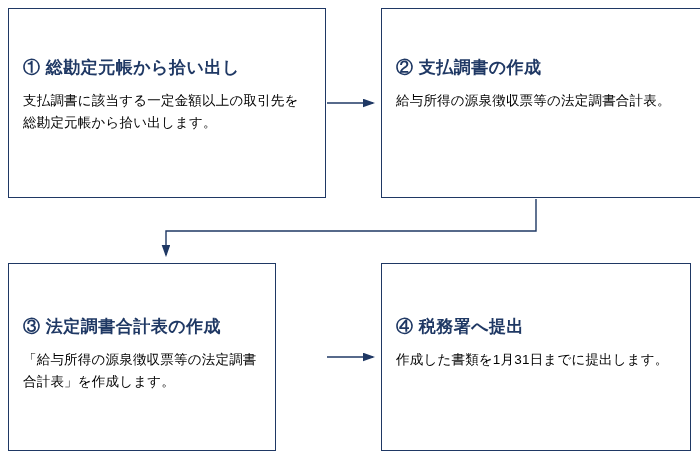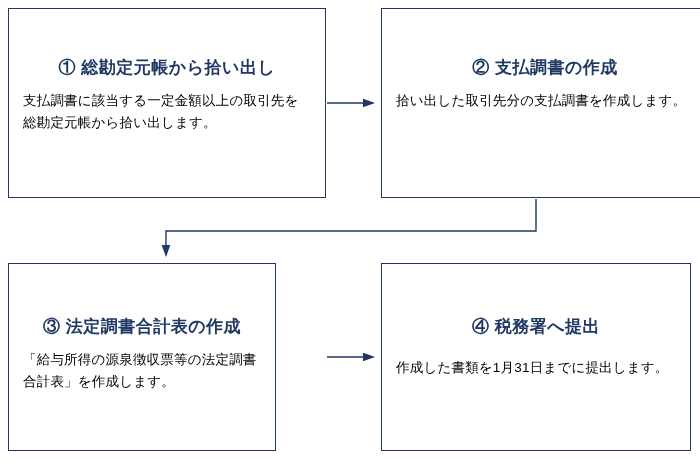--- a/index.html
+++ b/index.html
@@ -27,39 +27,38 @@
     background: #ffffff;
     padding: 10px 14px;
     display: flex;
     flex-direction: column;
     justify-content: flex-start;
   }
   .box-title {
     font-size: 17px;
     font-weight: bold;
     color: #1F3864;
-    text-align: center;
     line-height: 1.35;
     margin: 0 0 10px 0;
     letter-spacing: 0.5px;
   }
   .box-body {
     font-size: 13.5px;
     color: #000000;
     line-height: 1.6;
     text-align: left;
     margin: 0;
     letter-spacing: 0.2px;
   }
 
   
   #box-1 { left: 8px;   top: 8px;   width: 318px; height: 190px; }
   #box-2 { left: 381px; top: 8px;   width: 328px; height: 190px; }
   #box-3 { left: 8px;   top: 263px; width: 268px; height: 188px; }
-  #box-4 { left: 381px; top: 263px; width: 310px; height: 188px; gap: 8px; }
+  #box-4 { left: 381px; top: 263px; width: 310px; height: 188px; }
 
   #box-1 .box-title { margin-top: 38px; }
   #box-2 .box-title { margin-top: 38px; }
   #box-3 .box-title { margin-top: 42px; }
   #box-4 .box-title { margin-top: 42px; }
 
   
   .arrow-svg {
     position: absolute;
     left: 0;
@@ -88,21 +87,21 @@
     <line x1="327" y1="357" x2="373" y2="357" stroke="#1F3864" stroke-width="1.4" marker-end="url(#arrowhead)"></line>
   </svg>
 
   <div class="box" id="box-1">
     <div class="box-title">① 総勘定元帳から拾い出し</div>
     <div class="box-body">支払調書に該当する一定金額以上の取引先を総勘定元帳から拾い出します。</div>
   </div>
 
   <div class="box" id="box-2">
     <div class="box-title">② 支払調書の作成</div>
-    <div class="box-body">拾い出した取引先分の支払調書を作成します。</div>
+    <div class="box-body">給与所得の源泉徴収票等の法定調書合計表。</div>
   </div>
 
   <div class="box" id="box-3">
     <div class="box-title">③ 法定調書合計表の作成</div>
     <div class="box-body">「給与所得の源泉徴収票等の法定調書合計表」を作成します。</div>
   </div>
 
   <div class="box" id="box-4">
     <div class="box-title">④ 税務署へ提出</div>
     <div class="box-body">作成した書類を1月31日までに提出します。</div>

